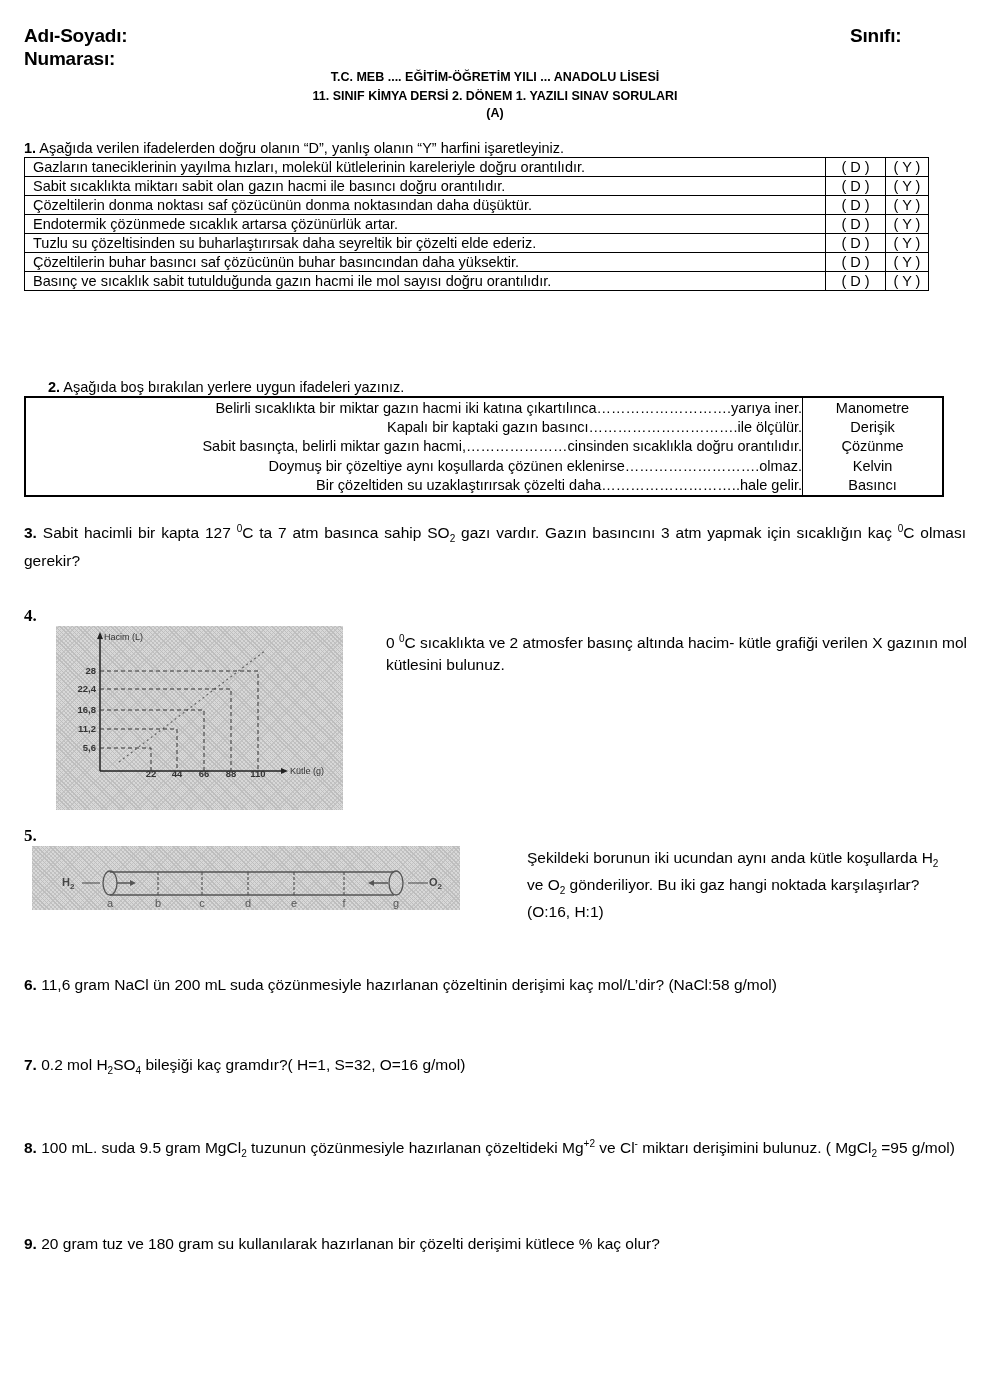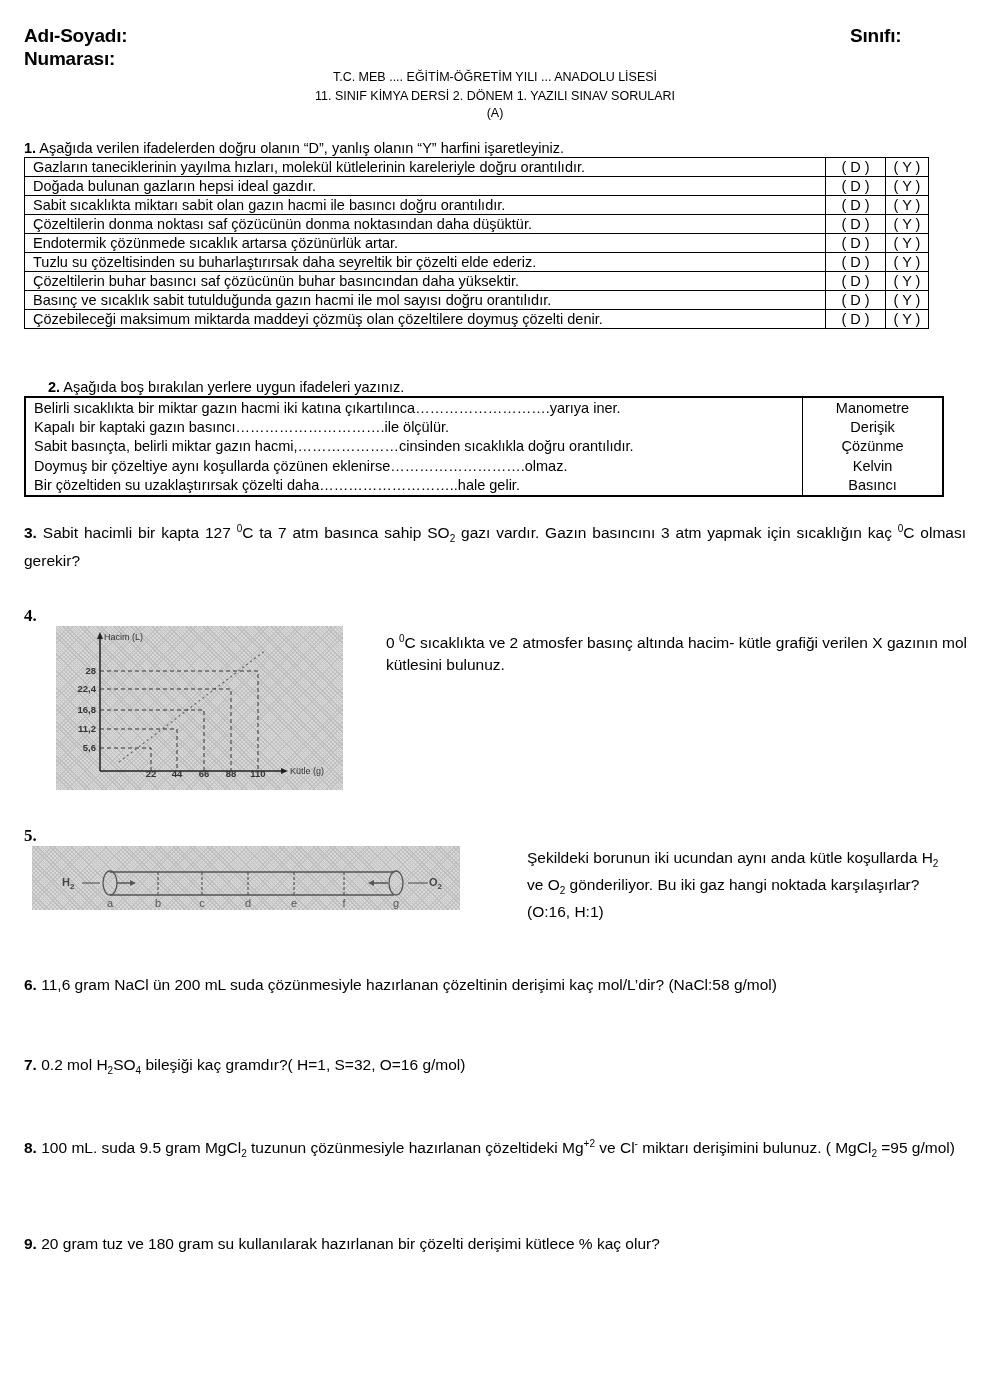--- a/index.html
+++ b/index.html
@@ -1,32 +1,32 @@
 <!DOCTYPE html>
 <html><head>
 <meta charset="utf-8">
 <style>
   html, body { margin: 0; padding: 0; background: #ffffff; }
   body { width: 990px; height: 1400px; position: relative; overflow: hidden;
          font-family: "Liberation Sans", sans-serif; color: #000; }
   .abs { position: absolute; }
   .hdr-label { font-weight: bold; font-size: 19px; font-family: "Liberation Sans", sans-serif; letter-spacing: -0.2px; }
-  .title-line { position: absolute; left: 0; width: 990px; text-align: center; font-weight: normal; font-size: 12.5px; }
+  .title-line { position: absolute; left: 0; width: 990px; text-align: center; font-weight: bold; font-size: 12.5px; }
   .qtext { font-size: 15px; line-height: 20px; }
   .qnum { font-weight: bold; }
   .serif-num { font-family: "Liberation Serif", serif; font-weight: bold; font-size: 17px; }
 
   table.tf { position: absolute; left: 24px; top: 157px; width: 905px; border-collapse: collapse; font-size: 14.5px; }
   table.tf td { border: 1px solid #000; height: 18px; padding: 0 0 0 8px; line-height: 18px; white-space: nowrap; }
   table.tf td.d, table.tf td.y { text-align: center; padding: 0; }
   table.tf td.d { width: 59px; }
   table.tf td.y { width: 42px; }
 
   table.fill { position: absolute; left: 24px; top: 396px; width: 920px; border-collapse: collapse; font-size: 14.5px; border: 2px solid #000; }
-  table.fill td { padding: 0; vertical-align: top; }
+  table.fill td { padding: 0; vertical-align: top; text-align: right; }
   table.fill td.left { border-right: 1px solid #000; padding: 1px 0 0 8px; width: 768px; }
   table.fill td.right { text-align: center; padding-top: 1px; }
   .fill-line { height: 19.2px; line-height: 19.2px; white-space: nowrap; }
 
   .hatch { background-color: #d8d8d8;
            background-image: repeating-linear-gradient(45deg, #bdbdbd 0 1px, transparent 1px 3px),
                              repeating-linear-gradient(-45deg, #c4c4c4 0 1px, transparent 1px 3px); }
   sub, sup { font-size: 10px; }
 </style>
 </head>
@@ -44,25 +44,20 @@
   <span class="qnum">1.</span><span> Aşağıda verilen ifadelerden doğru olanın “D”, yanlış olanın “Y” harfini işaretleyiniz.</span>
 </div>
 <table class="tf">
   <tbody id="tf-body">
       <tr>
         <td>Gazların taneciklerinin yayılma hızları, molekül kütlelerinin kareleriyle doğru orantılıdır.</td>
         <td class="d">( D )</td>
         <td class="y">( Y )</td>
       </tr>
       <tr>
-        <td>Doğada bulunan gazların hepsi ideal gazdır.</td>
-        <td class="d">( D )</td>
-        <td class="y">( Y )</td>
-      </tr>
-      <tr>
         <td>Sabit sıcaklıkta miktarı sabit olan gazın hacmi ile basıncı doğru orantılıdır.</td>
         <td class="d">( D )</td>
         <td class="y">( Y )</td>
       </tr>
       <tr>
         <td>Çözeltilerin donma noktası saf çözücünün donma noktasından daha düşüktür.</td>
         <td class="d">( D )</td>
         <td class="y">( Y )</td>
       </tr>
       <tr>
@@ -75,25 +70,20 @@
         <td class="d">( D )</td>
         <td class="y">( Y )</td>
       </tr>
       <tr>
         <td>Çözeltilerin buhar basıncı saf çözücünün buhar basıncından daha yüksektir.</td>
         <td class="d">( D )</td>
         <td class="y">( Y )</td>
       </tr>
       <tr>
         <td>Basınç ve sıcaklık sabit tutulduğunda gazın hacmi ile mol sayısı doğru orantılıdır.</td>
-        <td class="d">( D )</td>
-        <td class="y">( Y )</td>
-      </tr>
-      <tr>
-        <td>Çözebileceği maksimum miktarda maddeyi çözmüş olan çözeltilere doymuş çözelti denir.</td>
         <td class="d">( D )</td>
         <td class="y">( Y )</td>
       </tr>
     </tbody>
 </table>
 
 <div class="abs qtext" style="left:24px; top:377px; font-size:14.5px;margin-left:24px;">
   <span class="qnum">2.</span><span> Aşağıda boş bırakılan yerlere uygun ifadeleri yazınız.</span>
 </div>
 <table class="fill">
@@ -115,21 +105,21 @@
     </td>
   </tr>
 </tbody>
   </table>
 
 <div class="abs" style="left:24px; top:518px; width:942px; font-size:15.5px; line-height:22px; text-align:justify; font-family:'Liberation Sans Narrow','Liberation Sans',sans-serif;">
   <span class="qnum">3.</span><span> Sabit hacimli bir kapta 127 </span><sup>0</sup><span>C ta 7 atm basınca sahip SO</span><sub>2</sub><span> gazı vardır. Gazın basıncını 3 atm yapmak için sıcaklığın kaç  </span><sup>0</sup><span>C olması gerekir?</span>
 </div>
 
 <div class="abs serif-num" style="left:24px; top:606px;">4.</div>
-<div class="abs hatch" style="left:56px; top:626px; width:287px; height:164px;">
+<div class="abs hatch" style="left:56px; top:626px; width:287px; height:184px;">
   <svg width="287" height="152" viewBox="0 0 287 152">
 
     <line x1="44" y1="8" x2="44" y2="145" stroke="#222" stroke-width="1.5"></line>
     <line x1="44" y1="145" x2="228" y2="145" stroke="#222" stroke-width="1.5"></line>
     <polygon points="44,6 41,13 47,13" fill="#222"></polygon>
     <polygon points="232,145 225,142 225,148" fill="#222"></polygon>
     <text x="48" y="14" font-size="9" fill="#333" font-family="Liberation Sans, sans-serif">Hacim (L)</text>
     <text x="234" y="148" font-size="9" fill="#333" font-family="Liberation Sans, sans-serif">Kütle (g)</text>
 
     <line x1="63" y1="136" x2="210" y2="24" stroke="#666" stroke-width="1.2" stroke-dasharray="2,3"></line>

